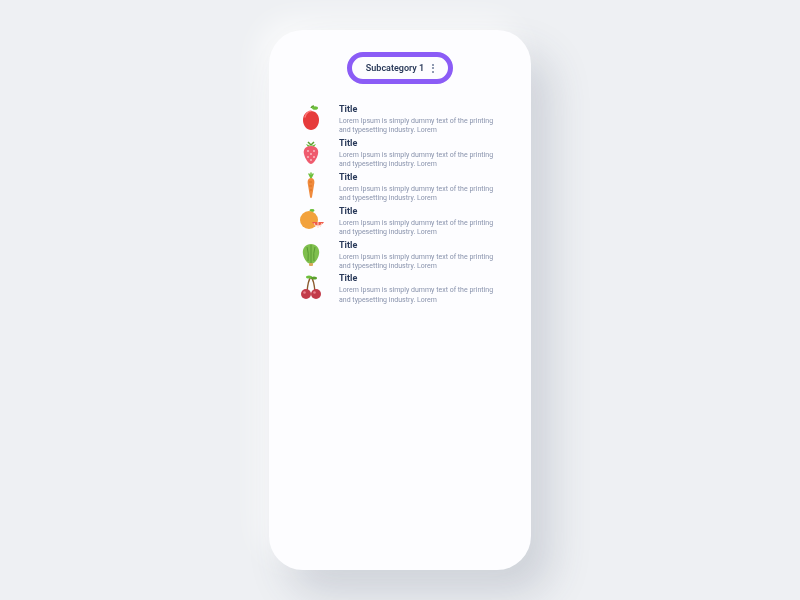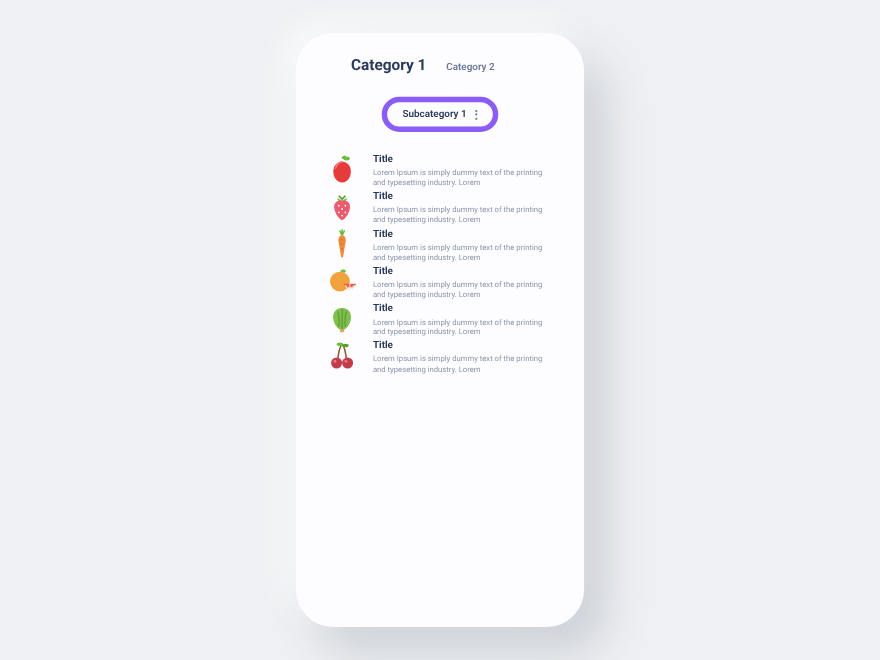--- a/index.html
+++ b/index.html
@@ -103,24 +103,20 @@
     line-height: 1.35;
     color: #8a94ad;
     max-width: 160px;
   }
 </style>
 </head>
 <body>
 
 <div class="phone">
 
-  <div class="tabs">
-    <div class="tab-active">Category 1</div>
-    <div class="tab-inactive">Category 2</div>
-  </div>
 
   <div class="subcat-row">
     <div class="subcat-pill">
       <span class="label">Subcategory 1</span>
       <span class="more-icon">
           <i></i>
           <i></i>
           <i></i>
         </span>
     </div>

